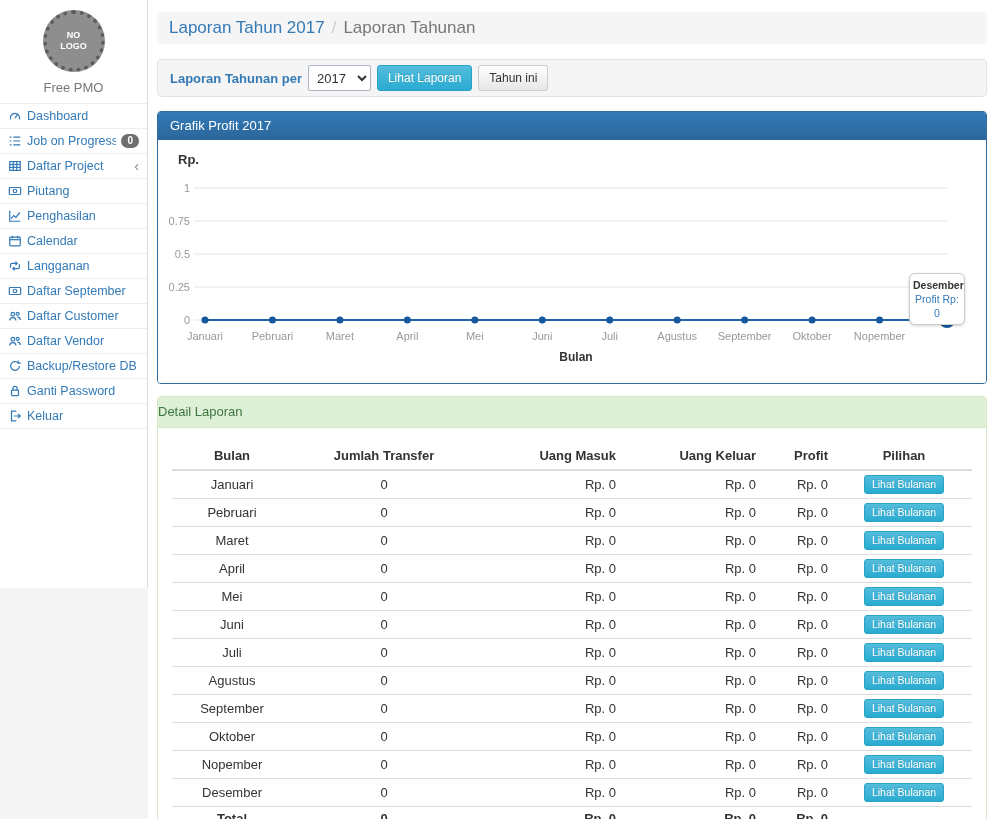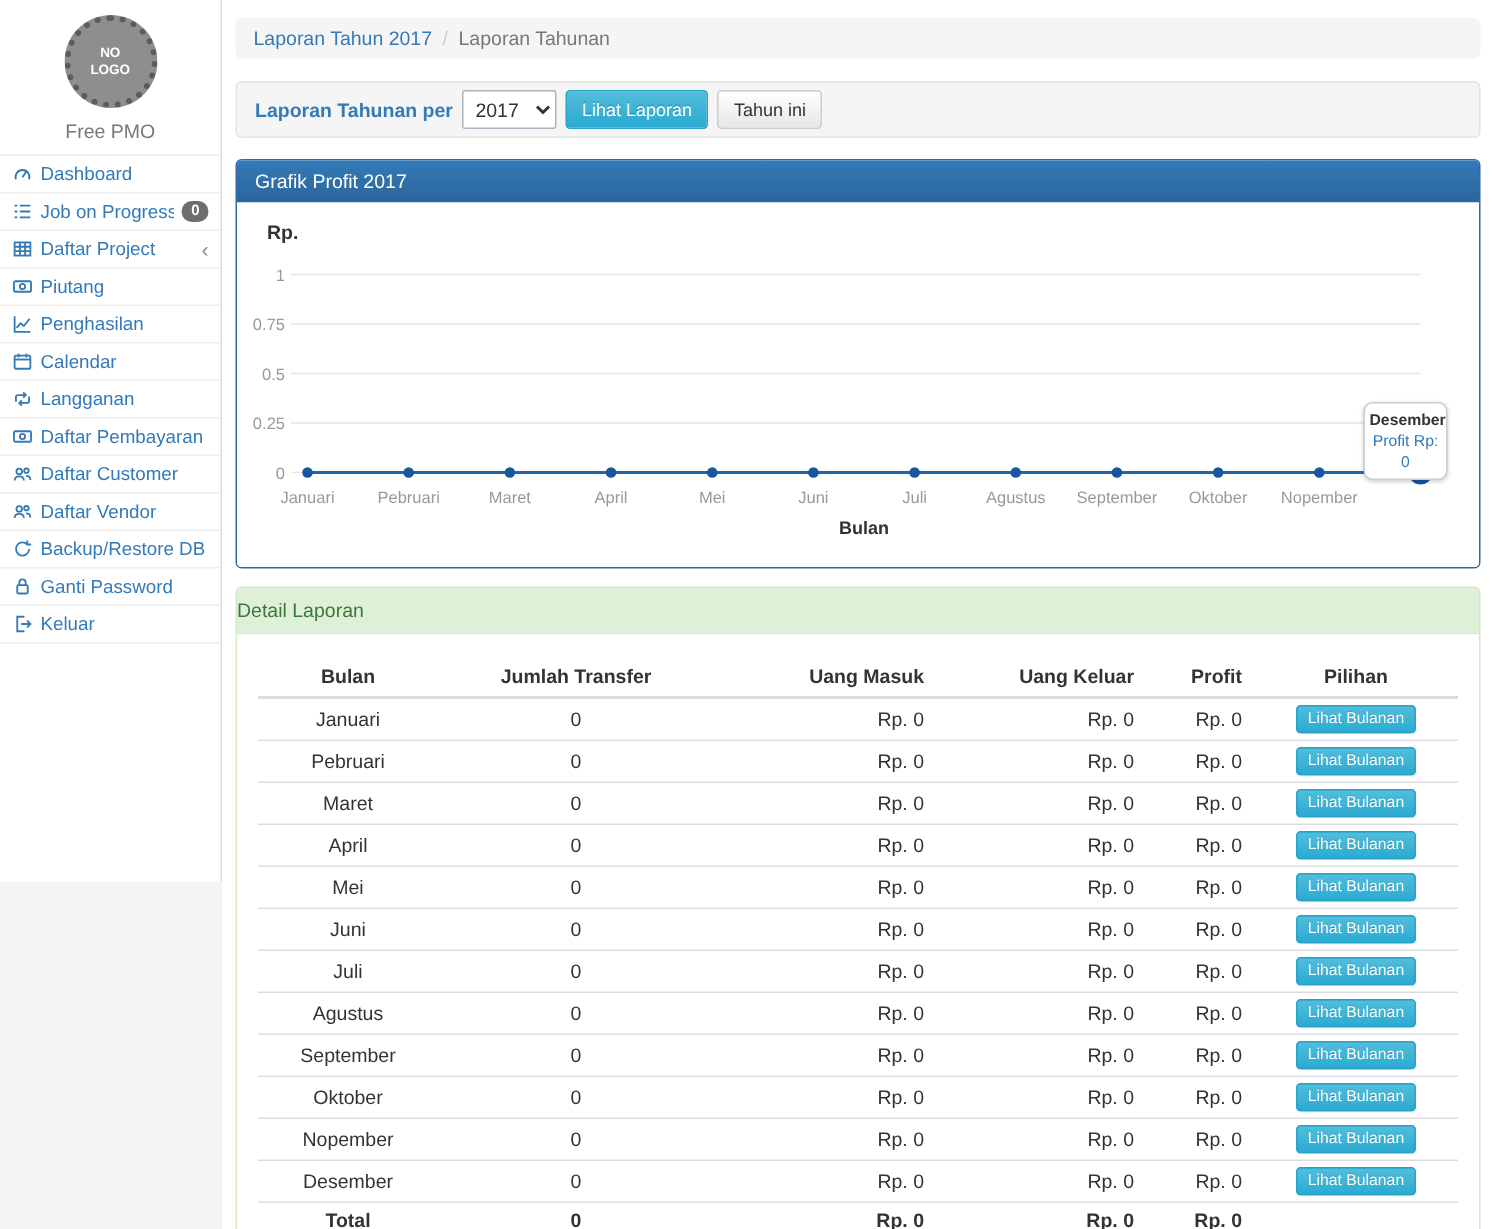--- a/index.html
+++ b/index.html
@@ -44,21 +44,21 @@
   .side-menu li .lbl { flex: 1 1 auto; white-space: nowrap; overflow: hidden; font-size: 12.5px; }
   .badge {
     background: #6e6e6e; color: #fff; border-radius: 10px;
     font-size: 10px; font-weight: bold; padding: 2px 6px; line-height: 10px;
   }
   .chev { color: #888; font-size: 14px; line-height: 12px; }
 
   
   .breadcrumb {
     background: #f5f5f5; border-radius: 4px;
-    margin: 12px 0 15px 0; padding: 6px 12px; font-size: 13px; color: #777;
+    margin: 12px 0 15px 0; padding: 6px 12px; font-size: 17px; color: #777;
     display: flex; gap: 7px; align-items: center;
   }
   .breadcrumb a { color: #337ab7; }
   .breadcrumb .sep { color: #ccc; }
 
   
   .well {
     background: #f5f5f5; border: 1px solid #e3e3e3; border-radius: 4px;
     padding: 5px 12px; margin-bottom: 14px;
     display: flex; align-items: center; gap: 6px; min-height: 37px;
@@ -201,21 +201,21 @@
           </span>
           <span class="lbl">Langganan</span>
         </li>
         <li>
           <span class="mi">
             <svg viewBox="0 0 16 16">
               <rect x="1.5" y="4" width="13" height="8" rx="1"></rect>
               <circle cx="8" cy="8" r="2"></circle>
             </svg>
           </span>
-          <span class="lbl">Daftar Pembayaran</span>
+          <span class="lbl">Daftar September</span>
         </li>
         <li>
           <span class="mi">
             <svg viewBox="0 0 16 16">
               <circle cx="5.5" cy="6" r="2.1"></circle>
               <path d="M2 13c0-2 1.5-3.2 3.5-3.2S9 11 9 13"></path>
               <circle cx="11" cy="5.5" r="1.7"></circle>
               <path d="M10.7 9.4c2 0 3.3 1.3 3.3 3.2"></path>
             </svg>
           </span>

